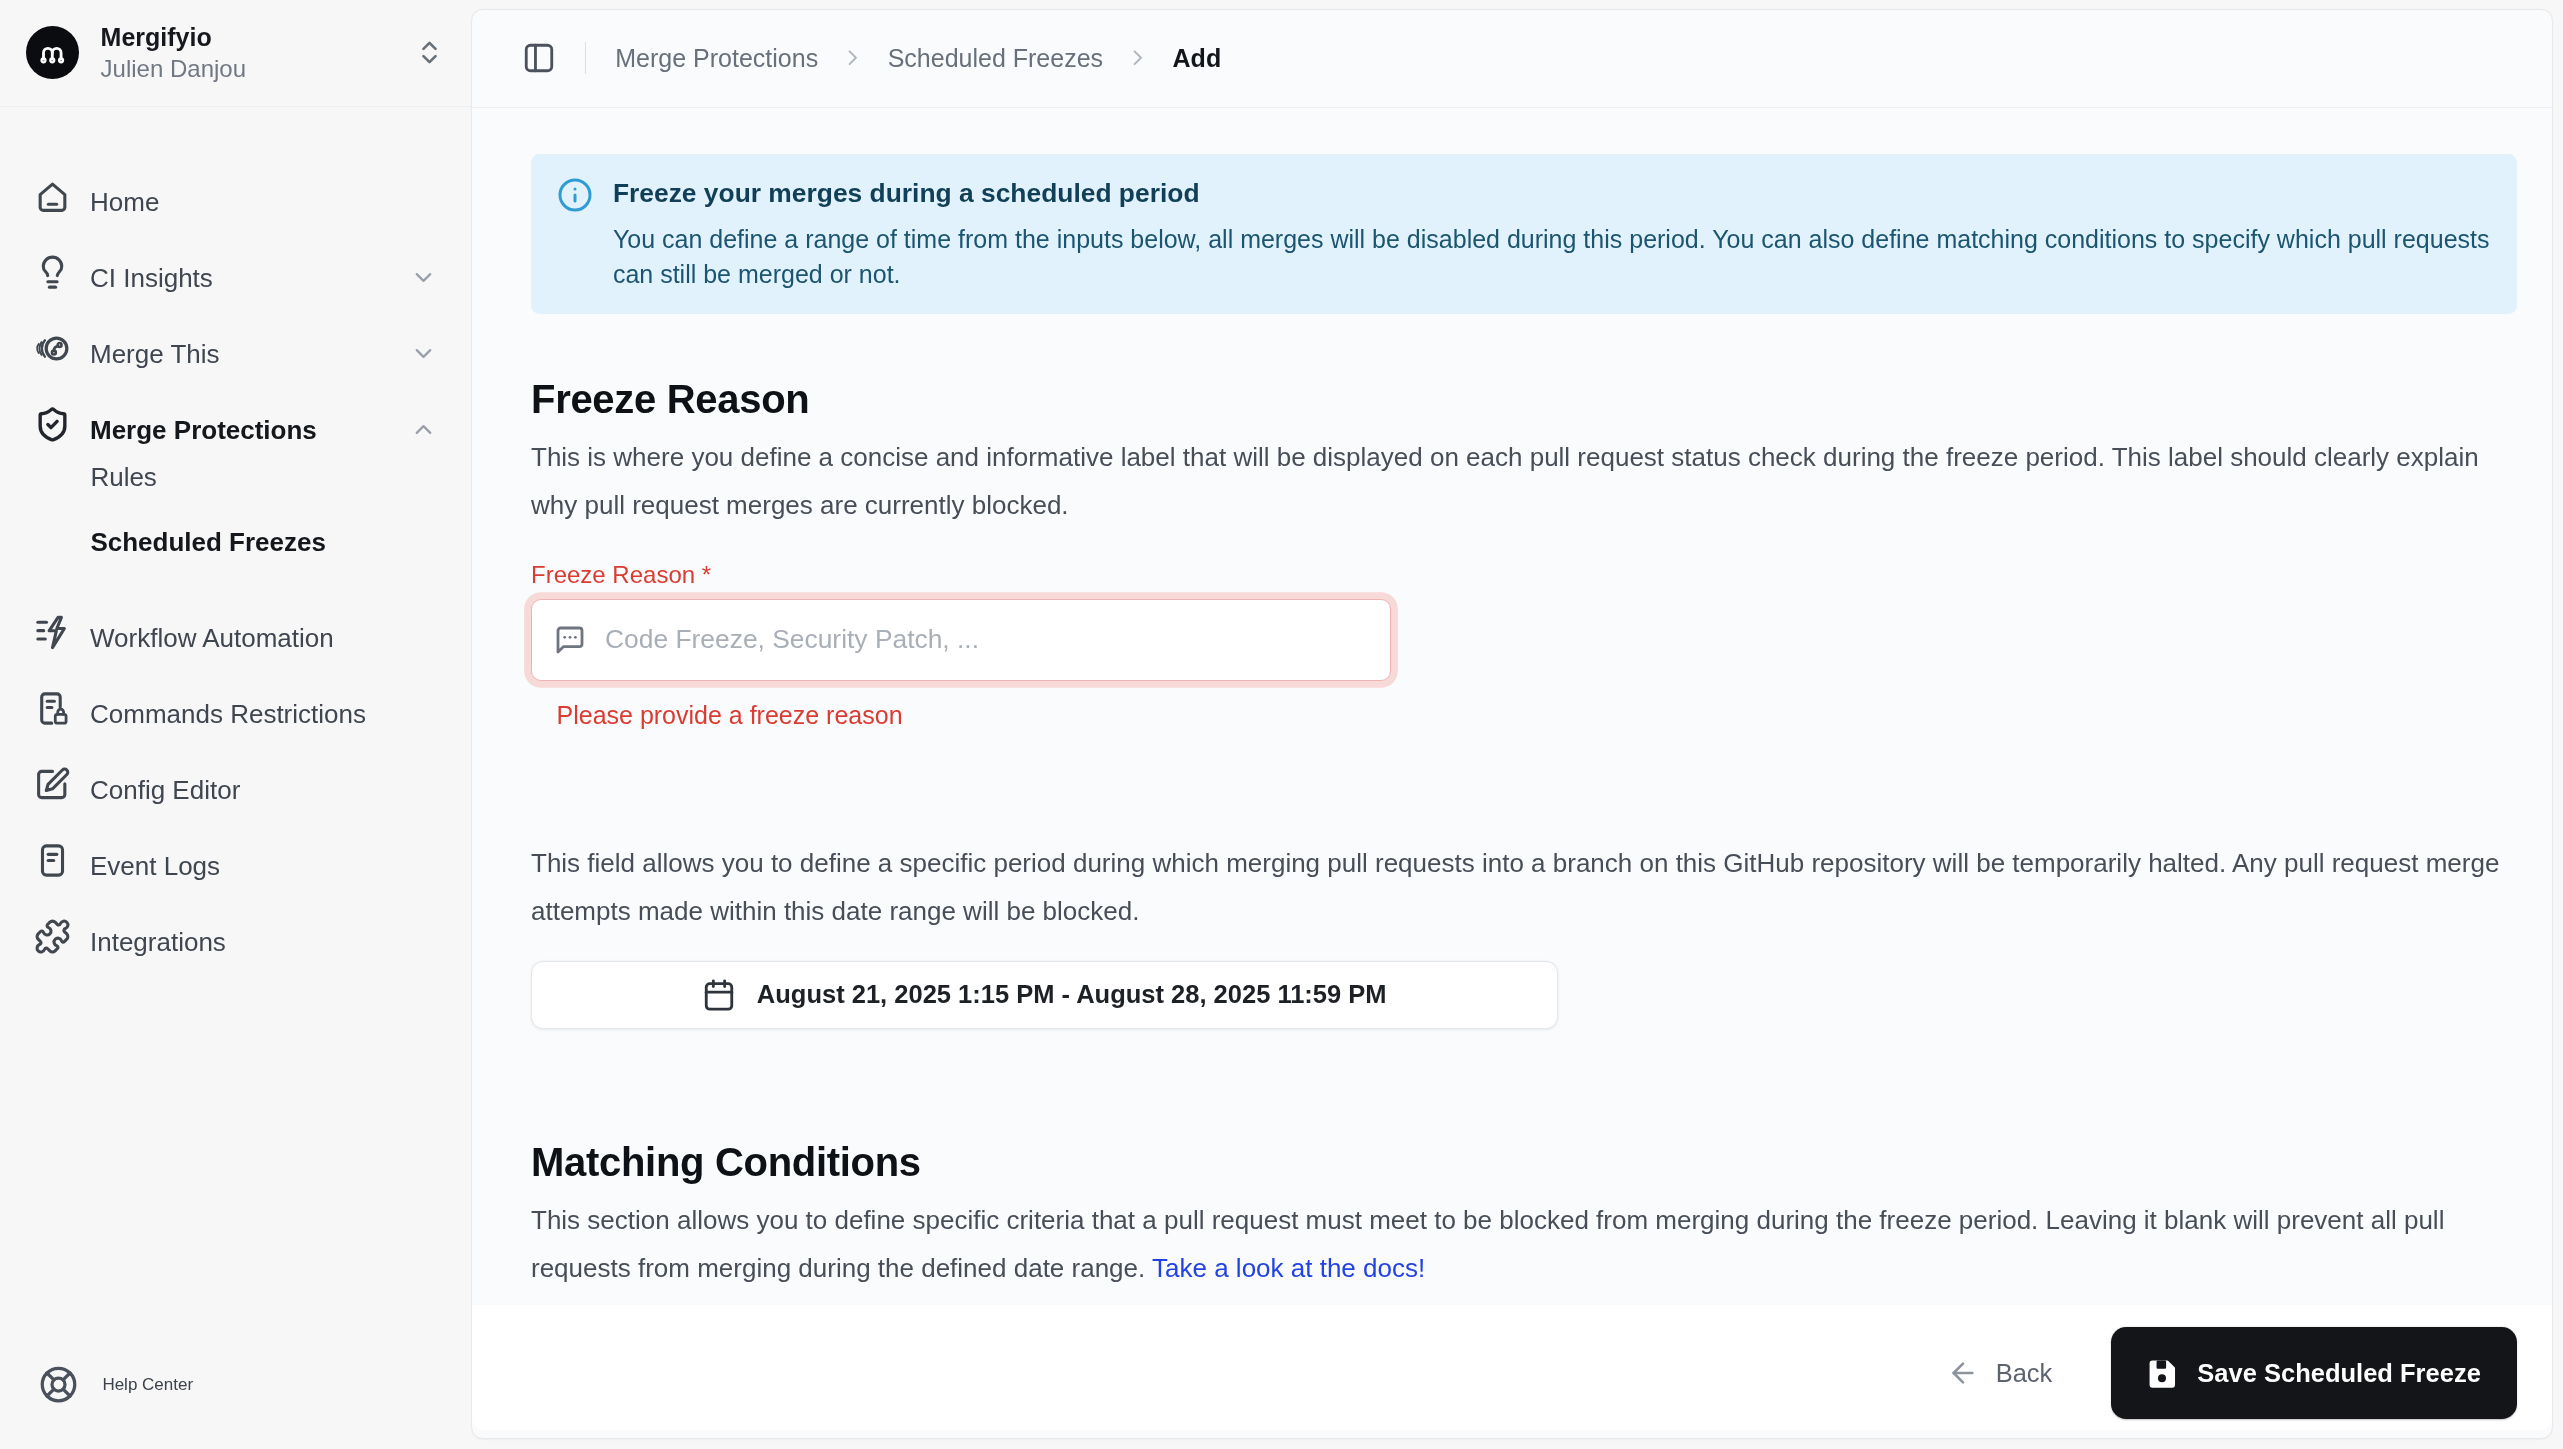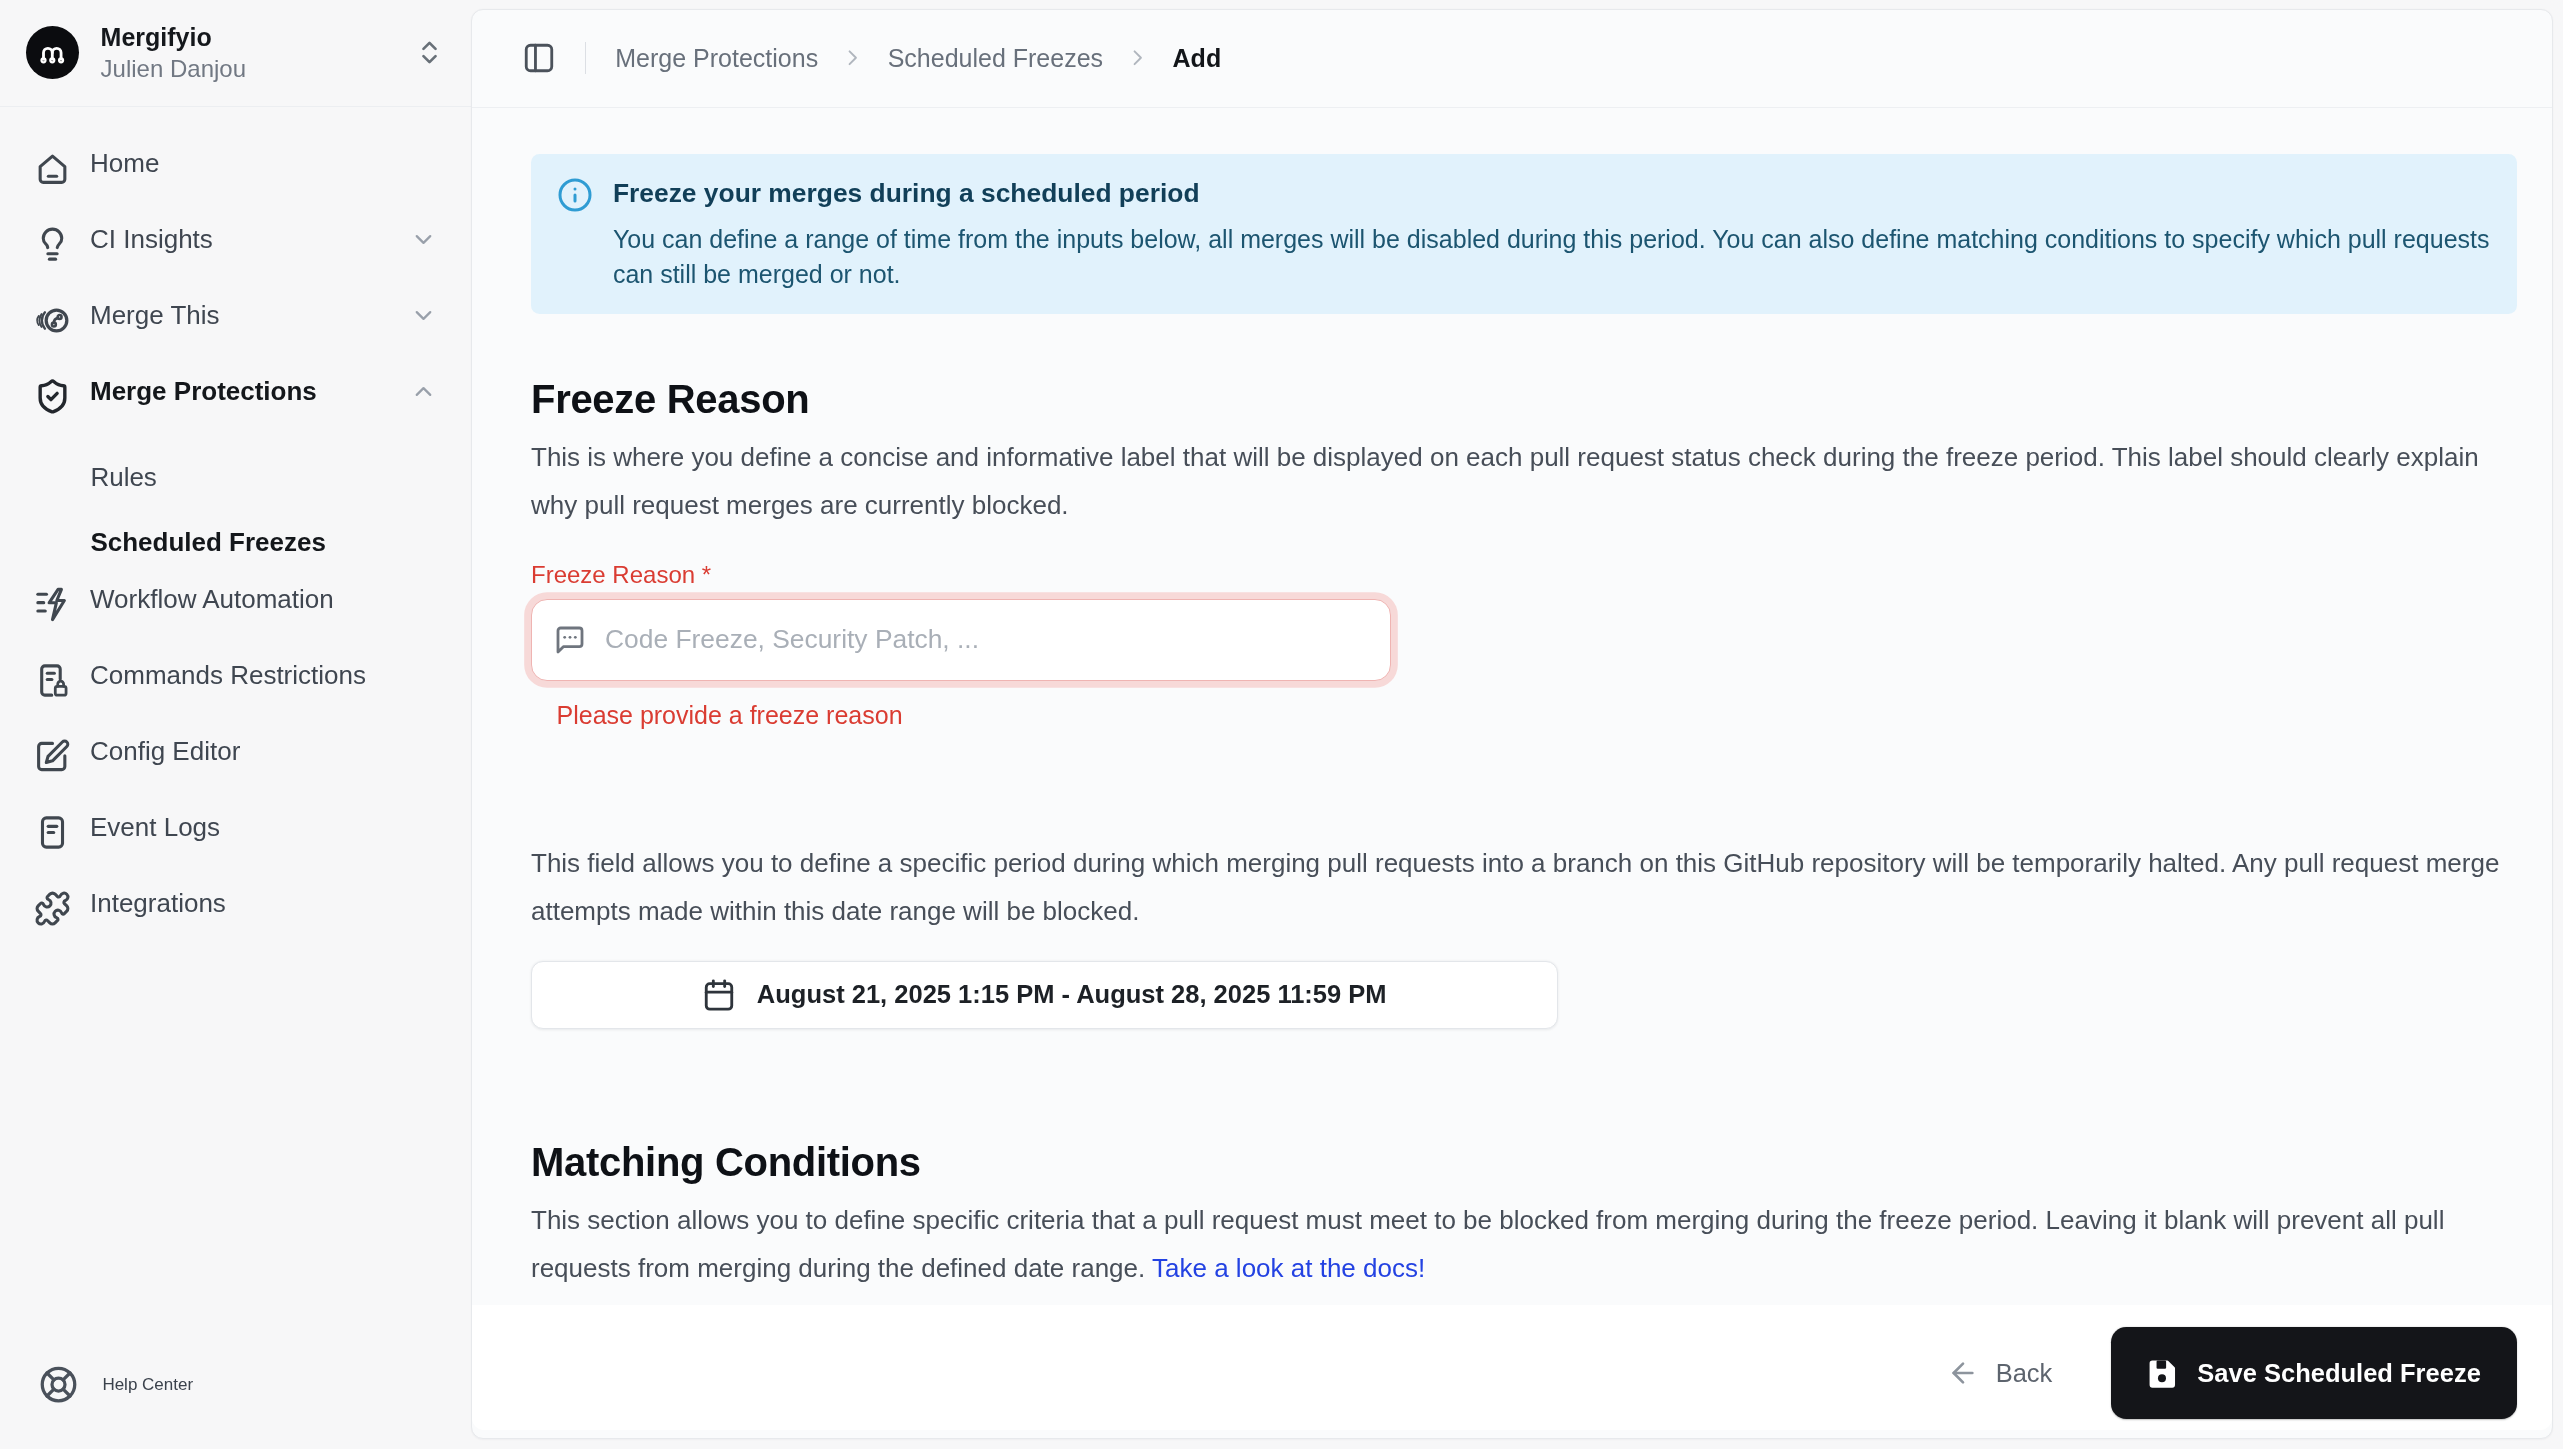--- a/index.html
+++ b/index.html
@@ -15,21 +15,21 @@
   .sidebar{width:471px;flex:none;display:flex;flex-direction:column;background:#f7f7f8;}
   .sb-header{height:106px;border-bottom:0.9px solid #eceef1;display:flex;align-items:center;padding:0 15.3px 0 13.6px;}
   .org-switcher{flex:1;display:flex;align-items:center;gap:22px;background:none;border:0;cursor:pointer;padding:8.5px 12px;border-radius:12px;text-align:left;font-family:inherit;}
   .avatar{width:53px;height:53px;border-radius:50%;background:#0b0c0f;flex:none;display:flex;align-items:center;justify-content:center;}
   .org-texts{display:flex;flex-direction:column;gap:5.1px;min-width:0;}
   .org-name{font-size:25px;font-weight:700;color:#15181c;line-height:1.1;}
   .user-name{font-size:24px;color:#717883;line-height:1.1;}
   .org-chev{margin-left:auto;color:#687078;flex:none;}
 
   .sb-nav{flex:1;padding:43px 20.4px 0 20.4px;}
-  .nav-item{position:relative;display:flex;align-items:flex-start;height:65px;border-radius:10.2px;padding:0 13.6px;margin-bottom:11px;cursor:pointer;}
+  .nav-item{position:relative;display:flex;align-items:flex-end;height:65px;border-radius:10.2px;padding:0 13.6px;margin-bottom:11px;cursor:pointer;}
   .nav-item .nicon{width:37px;height:37px;flex:none;color:#40474f;margin-right:19px;}
   .nav-item .nlabel{font-size:26px;color:#3f4650;line-height:1;}
   .nav-item.bold .nlabel{font-weight:700;color:#14171b;}
   .nav-item.bold .nicon{color:#23272d;}
   .nav-item .chev{position:absolute;right:13.6px;color:#99a0aa;}
   .nav-sub{display:flex;align-items:center;height:53px;border-radius:8.5px;padding:0 13.6px 0 70px;margin-bottom:12.8px;cursor:pointer;}
   .nav-sub .nlabel{font-size:26px;color:#3f4650;}
   .nav-sub.active .nlabel{font-weight:700;color:#14171b;}
   .nav-sub.first{margin-top:-3.4px;}
   .gap-after-sub{height:3.4px;}
@@ -57,21 +57,21 @@
   .banner-body{margin-top:12px;font-size:25px;line-height:35px;color:#1c5570;max-width:1890px;}
 
   .sec-title{font-size:40px;font-weight:700;color:#0e1116;letter-spacing:-0.3px;line-height:44px;margin:0;}
   .sec-desc{margin:12px 0 0;font-size:26px;line-height:48px;color:#474e58;max-width:1988px;}
   .sec{margin-top:0;}
   .sec.freeze{margin-top:63px;}
   .sec.schedule{margin-top:109px;}
   .sec.matching{margin-top:111px;}
 
   .field-label{margin-top:32px;font-size:24px;color:#da3c32;font-weight:500;}
-  .input-wrap{margin-top:10.2px;width:860px;height:82px;background:#fff;border:1.7px solid #efb4b2;border-radius:16px;box-shadow:0 0 0 6.8px #f7d9d8;display:flex;align-items:center;gap:17px;padding:0 22px;box-sizing:border-box;}
+  .input-wrap{margin-top:10.2px;width:860px;height:82px;background:#fff;border:1.7px solid #efb4b2;border-radius:10px;box-shadow:0 0 0 6.8px #f7d9d8;display:flex;align-items:center;gap:17px;padding:0 22px;box-sizing:border-box;}
   .input-wrap .iicon{width:32px;height:32px;flex:none;color:#6f757e;}
   .input-wrap input{flex:1;border:0;outline:none;background:transparent;font-family:inherit;font-size:26.4px;color:#2a2e34;}
   .input-wrap input::placeholder{color:#a9afb7;}
   .field-error{margin-top:20.4px;padding-left:25.5px;font-size:25px;color:#da3c32;}
 
   .date-btn{margin-top:25.5px;width:1027px;height:68px;background:#fff;border:0.9px solid #e3e6ea;border-radius:12px;box-shadow:0 0.9px 2.6px rgba(16,24,40,.08);display:flex;align-items:center;justify-content:center;gap:20.4px;cursor:pointer;font-family:inherit;}
   .date-btn .dicon{width:34px;height:34px;color:#2e343b;flex:none;}
   .date-btn .dtext{font-size:25.5px;font-weight:700;color:#1d2126;}
 
   .docs-link{color:#2342e2;cursor:pointer;text-decoration:none;}

